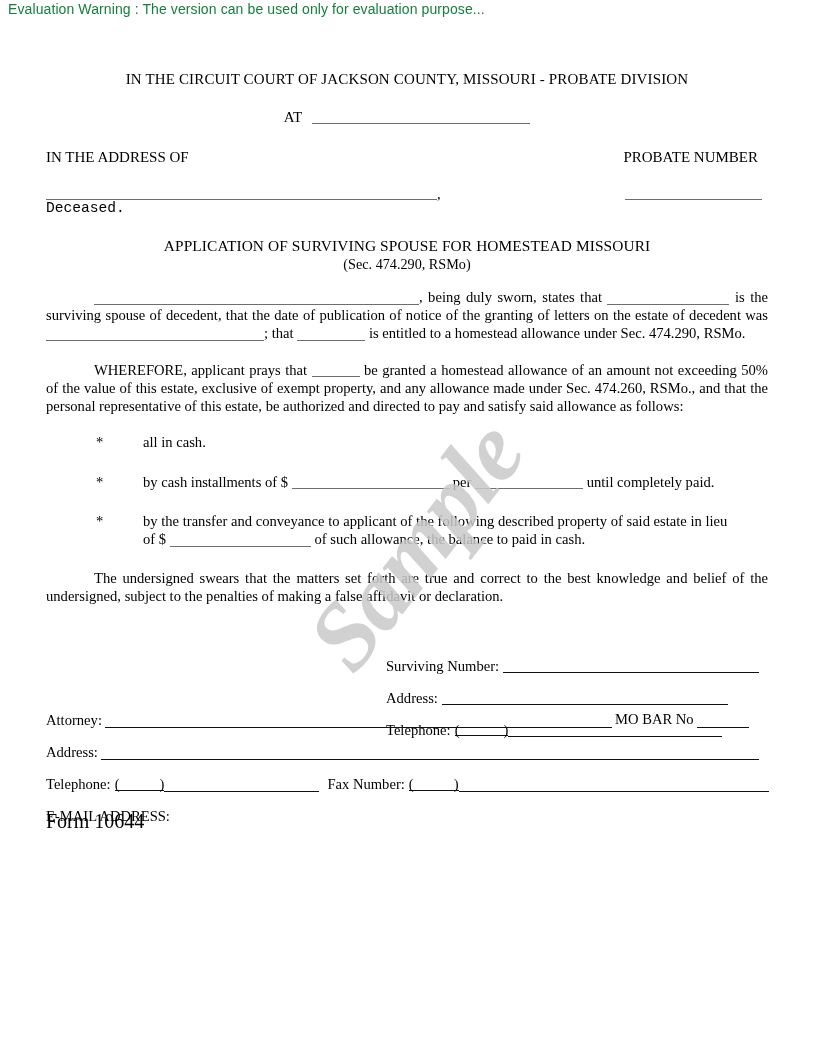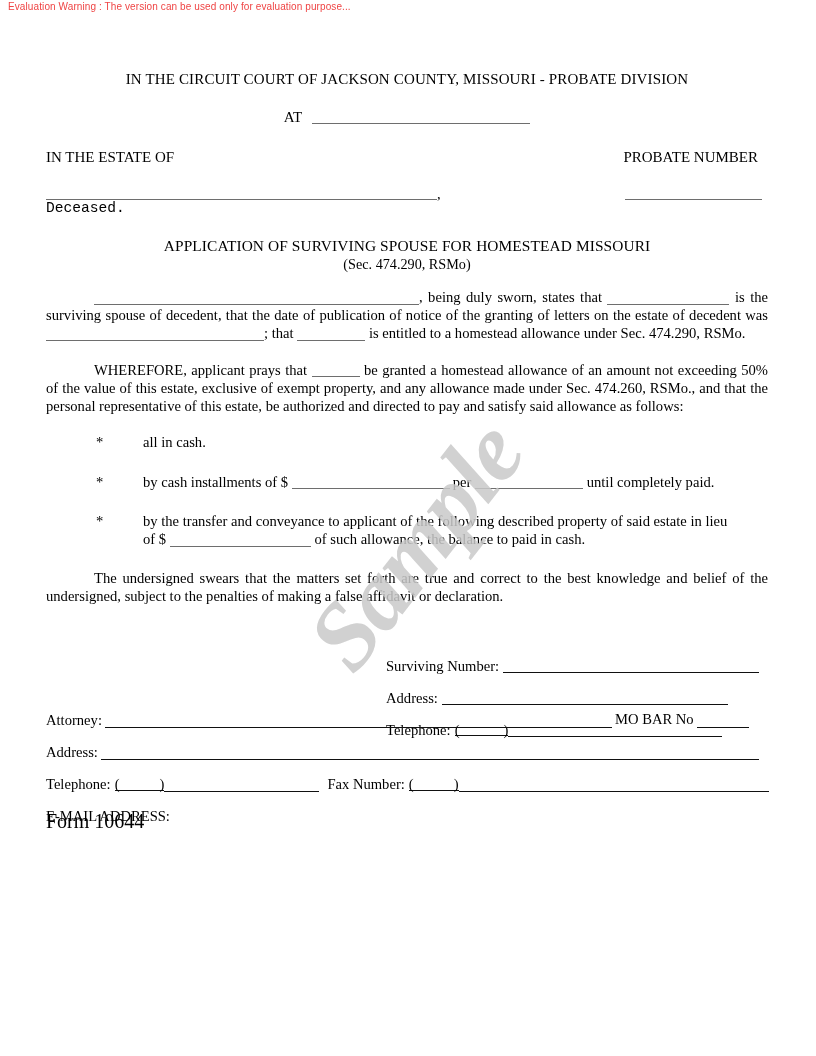--- a/index.html
+++ b/index.html
@@ -16,22 +16,22 @@
     color: #000000;
     overflow: hidden;
   }
 
   
   .eval-warning {
     position: absolute;
     top: 1px;
     left: 8px;
     font-family: "Liberation Sans", "DejaVu Sans", sans-serif;
-    font-size: 10px;
-    color: #ef4444;
+    font-size: 14px;
+    color: #15803d;
     letter-spacing: 0.1px;
     white-space: nowrap;
   }
 
   
   .page {
     position: absolute;
     top: 0;
     left: 0;
     width: 816px;
@@ -286,21 +286,21 @@
 
   <div class="content">
 
     <div class="court-title">IN THE CIRCUIT COURT OF JACKSON COUNTY, MISSOURI - PROBATE DIVISION</div>
 
     <div class="at-row">
       <span>AT</span><span class="ln"></span>
     </div>
 
     <div class="estate-row">
-      <span class="left">IN THE ESTATE OF</span>
+      <span class="left">IN THE ADDRESS OF</span>
       <span class="right">PROBATE NUMBER</span>
     </div>
 
     <div class="deceased-row">
       <span class="deceased-line"></span>
       <span class="deceased-comma">,</span>
       <span class="estate-num-line"></span>
       <span class="deceased-label">Deceased.</span>
     </div>
 

